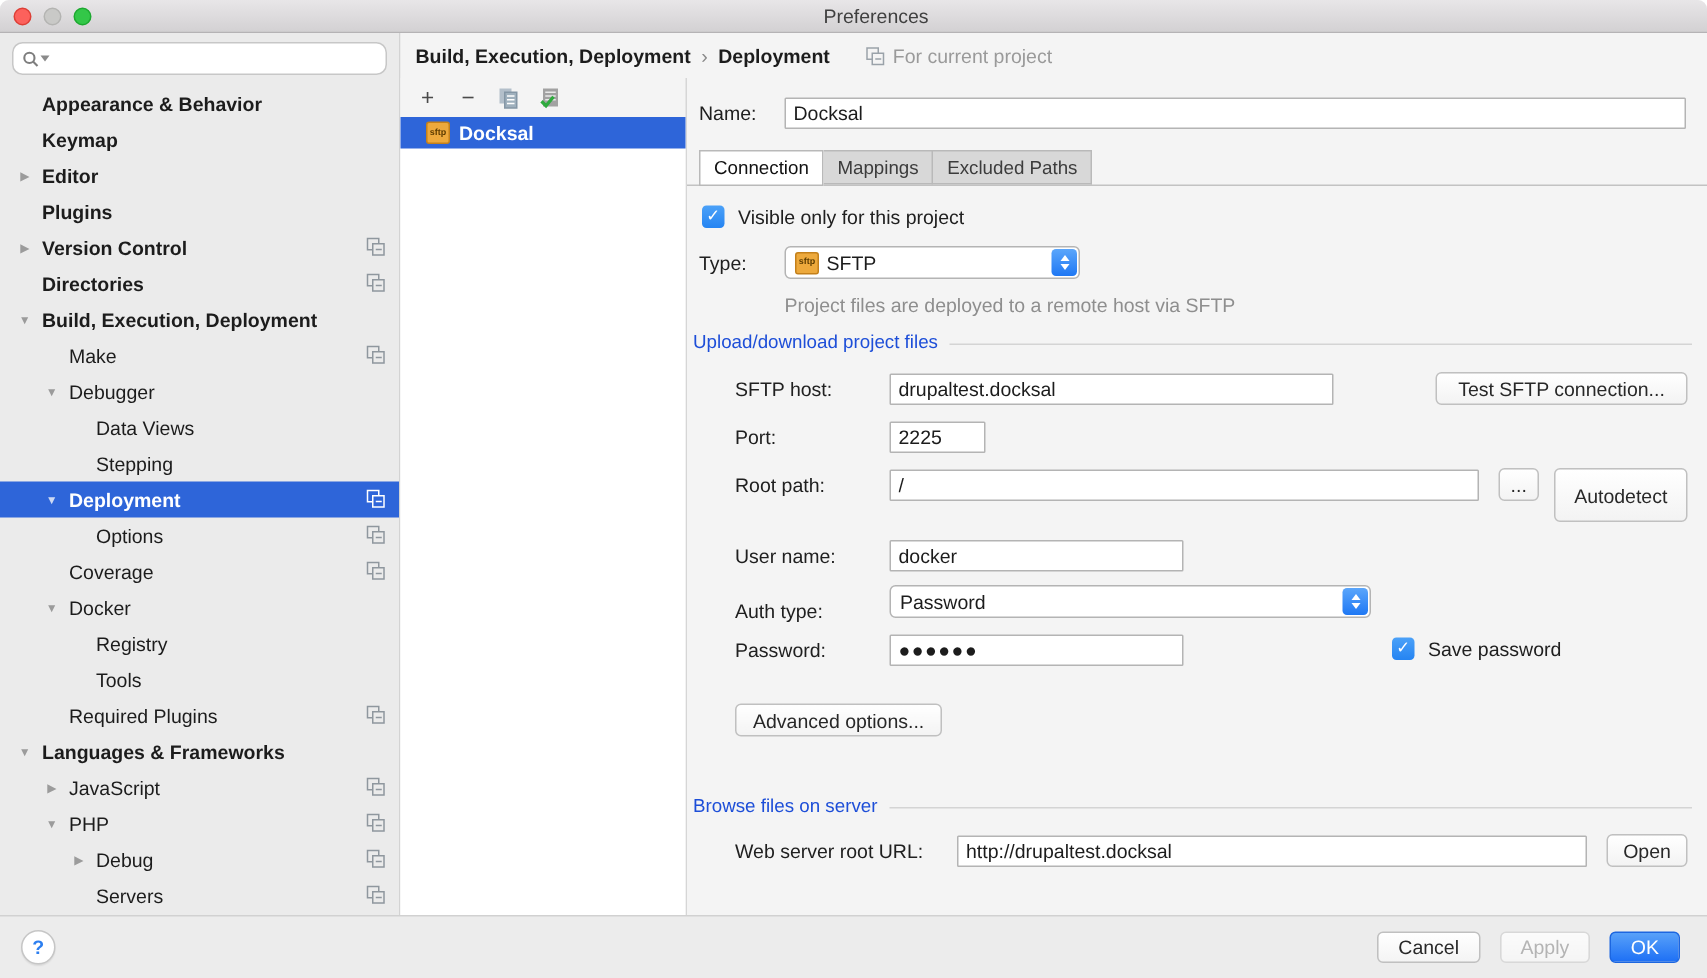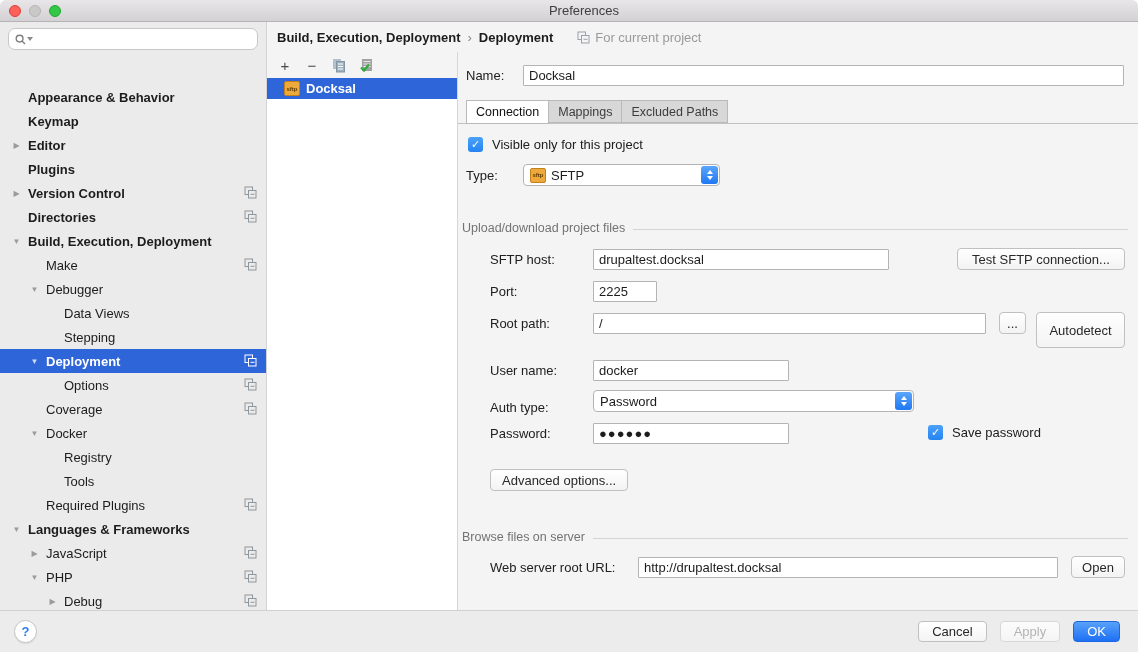--- a/index.html
+++ b/index.html
@@ -15,21 +15,21 @@
   .tl.close { background:#fc615c; border:1px solid #dd3f36; }
   .tl.min   { background:#c9c9c7; border:1px solid #b4b4b2; }
   .tl.zoom  { background:#33c748; border:1px solid #1da930; }
   .win-title { width:100%; text-align:center; font-size:13px; color:#404040;padding-left:30px; }
 
   
   .body { flex:1 1 auto; display:flex; min-height:0; }
 
   
   .sidebar { width:267px; flex:0 0 267px; background:#ebebeb; border-right:1px solid #d3d3d3;
-             display:flex; flex-direction:column;gap:28px; }
+             display:flex; flex-direction:column; }
   .search-wrap { padding:6px 8px 4px 8px; }
   .search-field { height:22px; background:#fff; border:1px solid #c7c7c7; border-radius:7px;
                   display:flex; align-items:center; padding:0 6px; }
   .search-field input { border:none; outline:none; flex:1; font-size:12px; background:transparent; margin-left:3px; }
   .caret-down { width:0; height:0; border-left:3px solid transparent; border-right:3px solid transparent;
                 border-top:4px solid #8a8a8a; margin-left:1px; }
   .tree { flex:1; overflow:hidden; padding-top:3px; }
   .tree-row { height:24px; display:flex; align-items:center; font-size:13px; color:#1c1c1c;
               position:relative; cursor:default; }
   .tree-row.bold .label { font-weight:bold; }
@@ -96,21 +96,21 @@
   .popup .stepper { position:absolute; right:1px; top:1px; bottom:1px; width:17px; border-radius:3px;
                     background:linear-gradient(#5ba6fb,#1f78f4); display:flex; flex-direction:column;
                     align-items:center; justify-content:center; gap:2px; }
   .st-up { width:0; height:0; border-left:3.5px solid transparent; border-right:3.5px solid transparent; border-bottom:4px solid #fff; }
   .st-dn { width:0; height:0; border-left:3.5px solid transparent; border-right:3.5px solid transparent; border-top:4px solid #fff; }
   .popup .sftp-badge { margin-right:5px; }
 
   .help-text { position:absolute; font-size:13px; color:#8e8e8e; }
 
   .section { position:absolute; left:4px; right:10px; display:flex; align-items:center; }
-  .section .sec-title { font-size:12.5px; color:#737373; white-space:nowrap; }
+  .section .sec-title { font-size:12.5px; color:#1d4ed8; white-space:nowrap; }
   .section .sec-line { flex:1; border-top:1px solid #d4d4d4; margin-left:8px; margin-top:2px; }
 
   .mac-btn { position:absolute; height:22px; background:linear-gradient(#ffffff,#f3f3f3);
              border:1px solid #c0c0c0; border-radius:4px; font-size:13px; color:#282828;
              font-family:"Liberation Sans",sans-serif; display:flex; align-items:center;
              justify-content:center; padding:0 11px; cursor:default; white-space:nowrap; }
 
   
   .footer { height:42px; flex:0 0 42px; background:#ececec; border-top:1px solid #d1d1d1;
             display:flex; align-items:center; padding:0 18px 0 14px; }
@@ -371,20 +371,21 @@
           <div class="flabel" style="left:8px; top:113px;">Type:</div>
           <div class="popup" style="left:65px; top:112px; width:197px;">
             <span class="sftp-badge">sftp</span>
             <span>SFTP</span>
             <span class="stepper">
                 <span class="st-up"></span>
                 <span class="st-dn"></span>
               </span>
           </div>
 
+          <div class="help-text" style="left:65px; top:144px;">Project files are deployed to a remote host via SFTP</div>
 
           <div class="section" style="top:169px;">
             <span class="sec-title">Upload/download project files</span>
             <span class="sec-line"></span>
           </div>
 
           <div class="flabel" style="left:32px; top:197px;">SFTP host:</div>
           <input class="tinput" style="left: 135px; top: 197px; width: 296px;" value="drupaltest.docksal">
           <div class="mac-btn" style="left:499px; top:196px; width:168px;">Test SFTP connection...</div>
 

